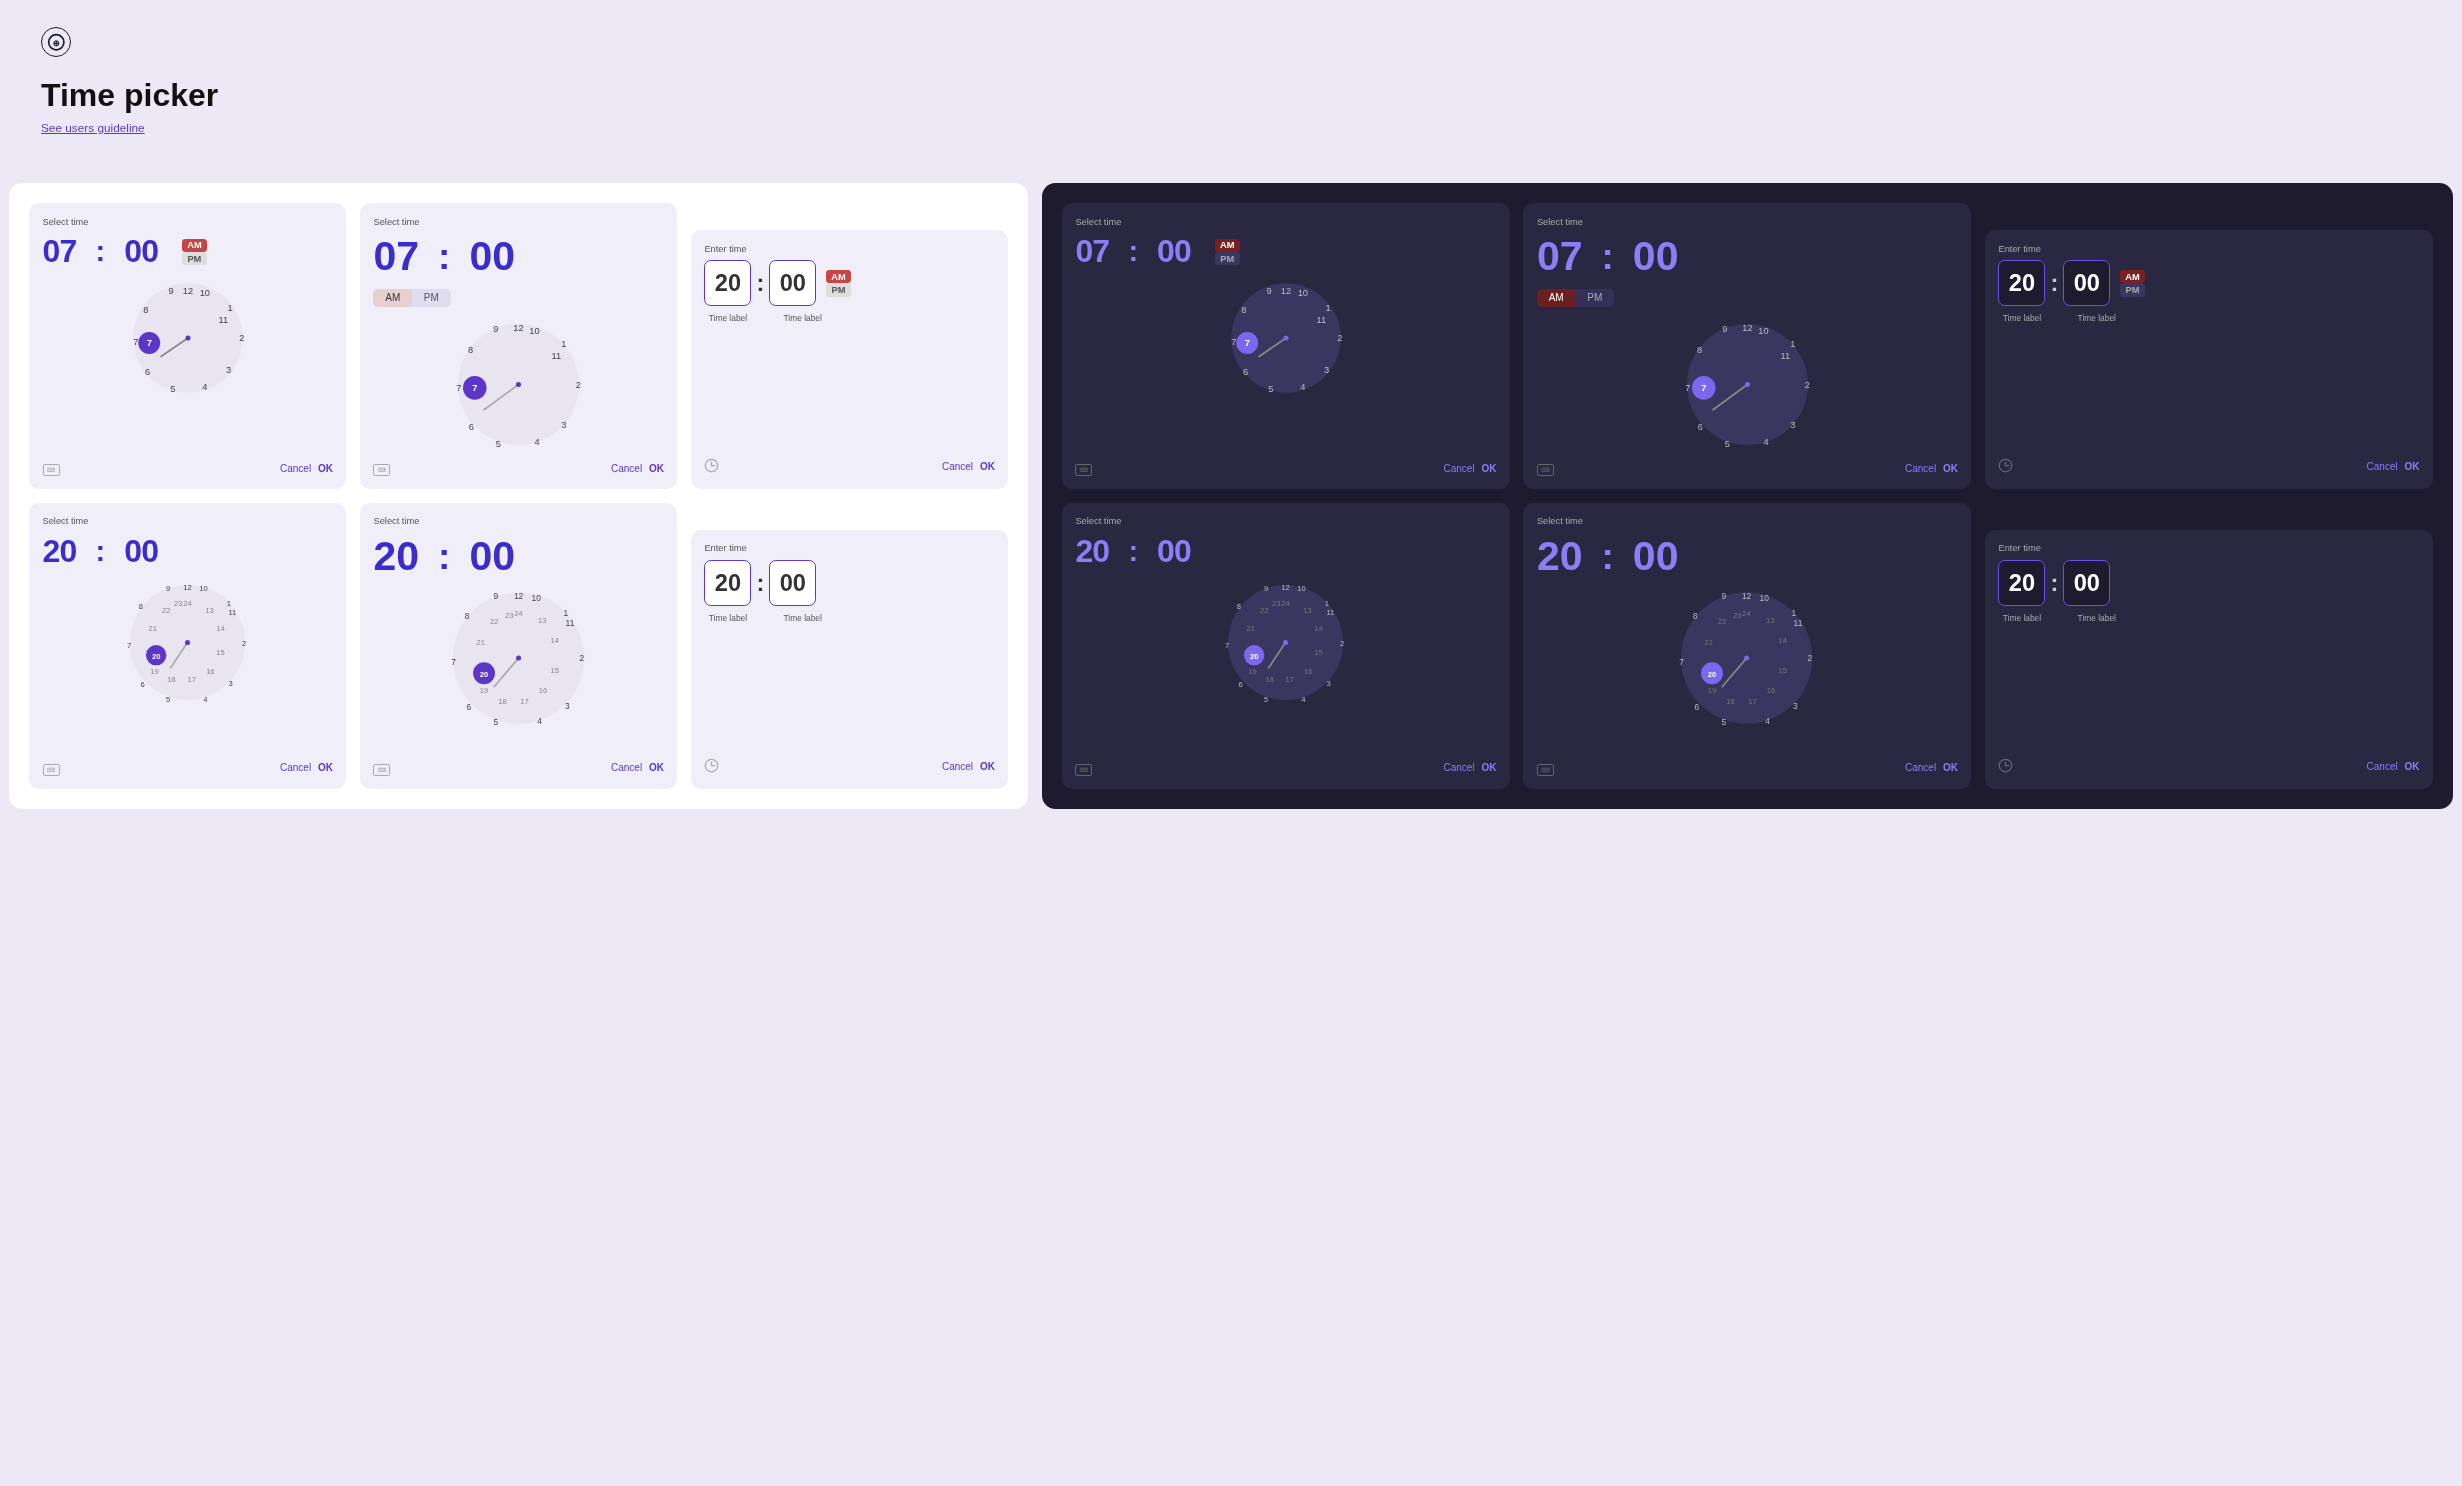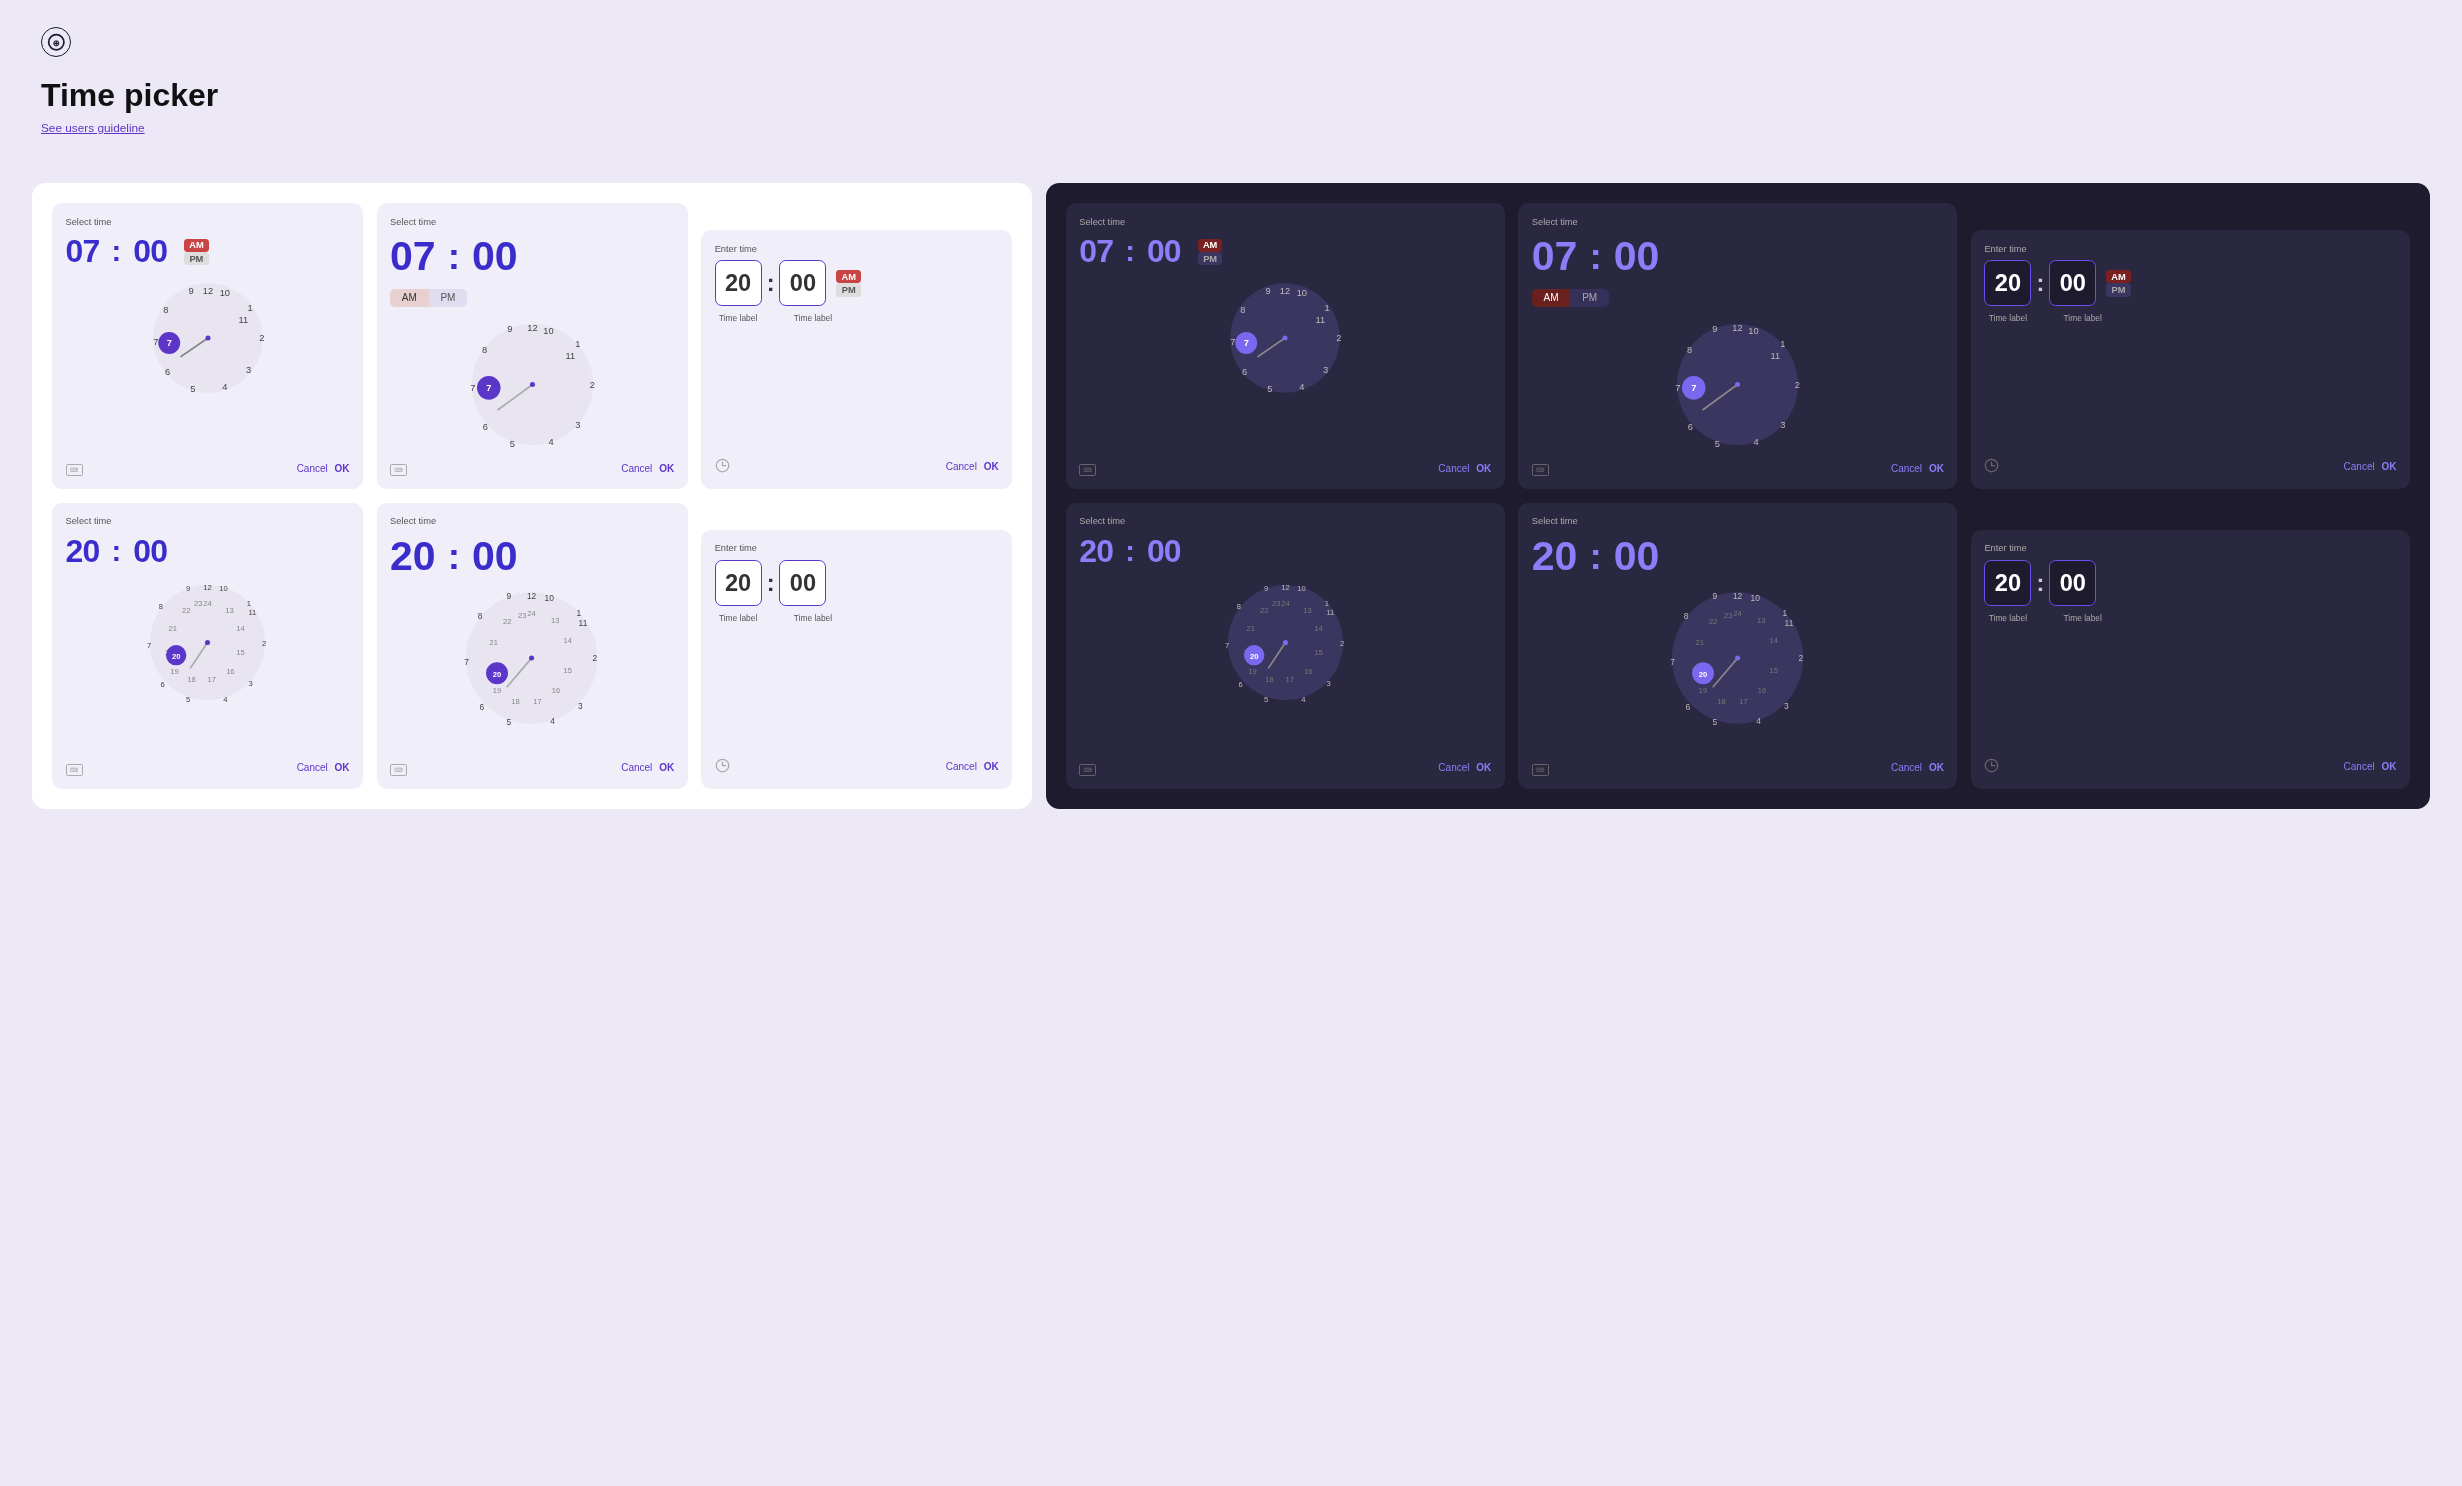--- a/index.html
+++ b/index.html
@@ -33,21 +33,21 @@
       display: block;
       margin-bottom: 8.4px;
     }
     .page-desc {
       font-size: 11.8px;
       color: #444;
     }
     .main-content {
       display: flex;
       gap: 0;
-      padding: 20px 32px;
+      padding: 20px 9px;
     }
     
     .light-panel {
       background: #fff;
       border-radius: 13.5px;
       padding: 20px;
       flex: 1;
       margin-right: 13.5px;
       display: grid;
       grid-template-columns: 1fr 1fr 1fr;
@@ -80,21 +80,21 @@
       font-size: 9.3px;
       margin-bottom: 6.8px;
     }
     .light .tp-label { color: #555; }
     .dark .tp-label { color: #aaa; }
 
     
     .time-display {
       display: flex;
       align-items: center;
-      gap: 12px;
+      gap: 19px;
       margin-bottom: 8.4px;
     }
     .time-num {
       font-size: 32px;
       font-weight: 700;
       letter-spacing: -0.8px;
     }
     .light .time-num { color: #3a2dcc; }
     .dark .time-num { color: #8b7ef8; }
     .time-colon {

